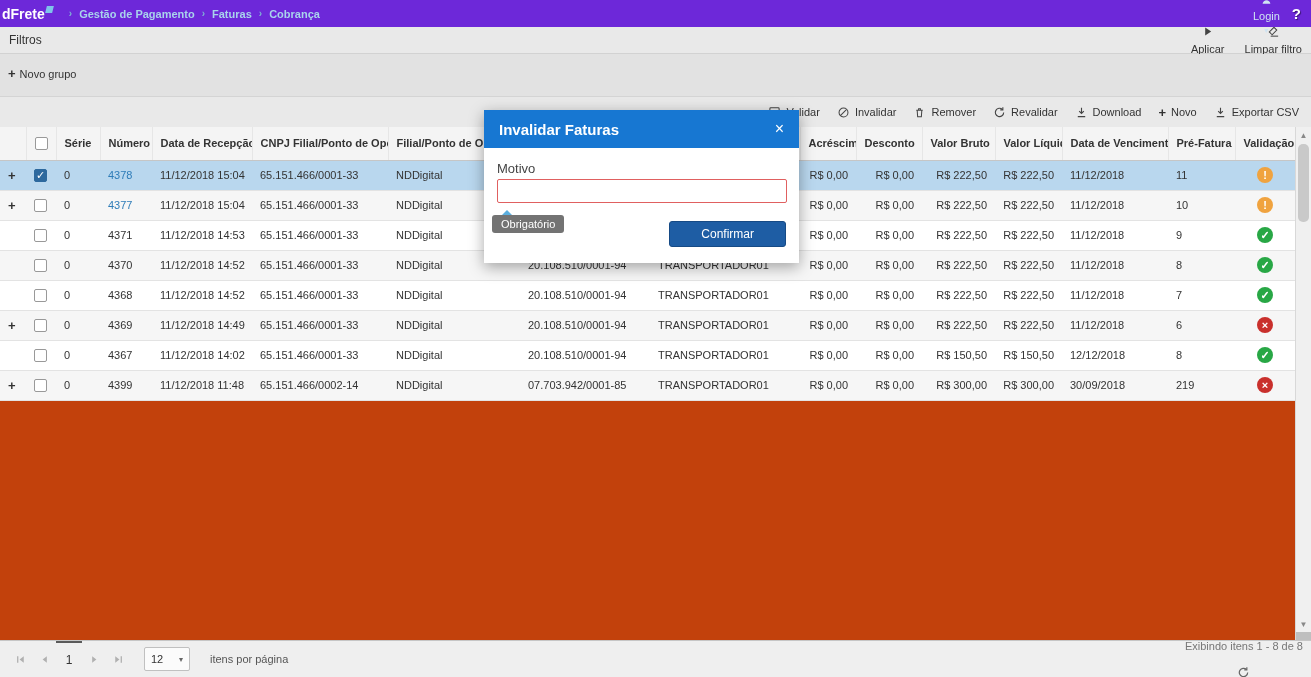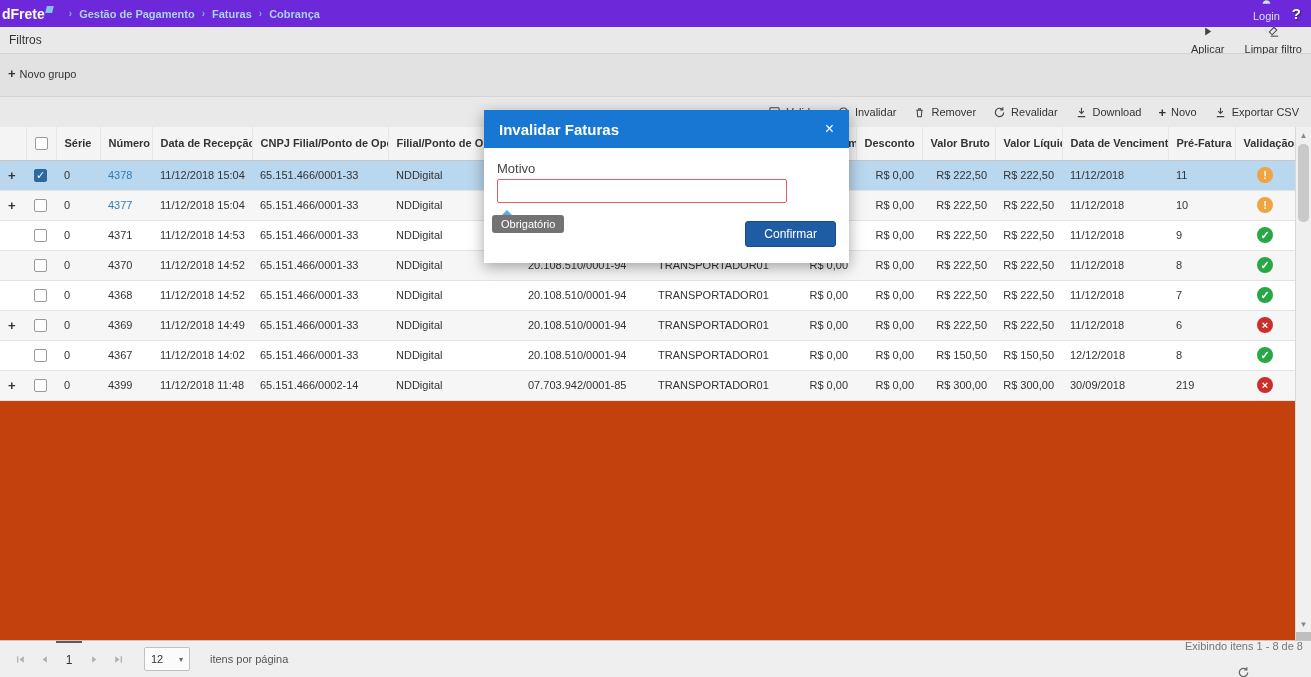--- a/index.html
+++ b/index.html
@@ -92,35 +92,35 @@
     border-top:2px solid #5a5a5a; font-size:12px; color:#333; cursor:pointer; background:none; border-left:none; border-right:none; border-bottom:none; font-family:inherit; }
   .page-size { margin-left:14px; width:46px; height:24px; border:1px solid #c0c0c0; background:#fbfbfb;
     display:flex; align-items:center; justify-content:space-between; padding:0 6px; cursor:pointer;
     border-radius:2px; color:#333; font-size:11px; }
   .page-size .caret { font-size:8px; color:#666; }
   .per-page-label { margin-left:20px; color:#555; }
   .pager-right { margin-left:auto; display:flex; align-items:center; gap:14px; color:#777;flex-direction:column; }
   .refresh-btn { background:none; border:none; cursor:pointer; display:flex; align-items:center; }
 
   
-  .modal { position:absolute; left:484px; top:110px; width:365px; z-index:20;
+  .modal { position:absolute; left:484px; top:110px; width:315px; z-index:20;
     box-shadow:0 4px 14px rgba(0,0,0,.35); }
   .modal-header { height:38px; background:#1777d2; color:#fff; display:flex; align-items:center; padding:0 15px; }
   .modal-title { font-size:15px; font-weight:bold; }
   .modal-close { margin-left:auto; font-size:16px; cursor:pointer; background:none; border:none; color:#fff; line-height:1; }
   .modal-body { background:#fff; height:115px; position:relative; padding:13px 13px; }
   .motivo-label { font-size:13px; color:#444; }
   .motivo-input { position:absolute; left:13px; top:31px; width:290px; height:24px;
     border:1px solid #e06060; outline:none; padding:0 5px; font-family:inherit; font-size:12px; border-radius:2px; }
   .required-badge { position:absolute; left:8px; top:67px; background:#737373; color:#fff;
     font-size:11px; padding:3px 9px; border-radius:3px; }
   .required-badge::before { content:""; position:absolute; top:-5px; left:10px;
     border:5px solid transparent; border-bottom-color:#5aaede; border-top:none; }
   .confirm-btn { position:absolute; right:13px; top:73px; background:#1e5da4; border:1px solid #164a85;
-    color:#fff; font-size:12px; padding:5px 18px; border-radius:3px; cursor:pointer; font-family:inherit; }
+    color:#fff; font-size:12px; padding:5px 31px; border-radius:3px; cursor:pointer; font-family:inherit; }
 </style>
 </head>
 <body>
 
 <header class="topbar">
   <div class="logo"><span>dFrete</span><span class="flag"></span></div>
   <nav class="breadcrumb">
     <span class="sep">›</span>
     <span class="crumb">Gestão de Pagamento</span>
     <span class="sep">›</span>

